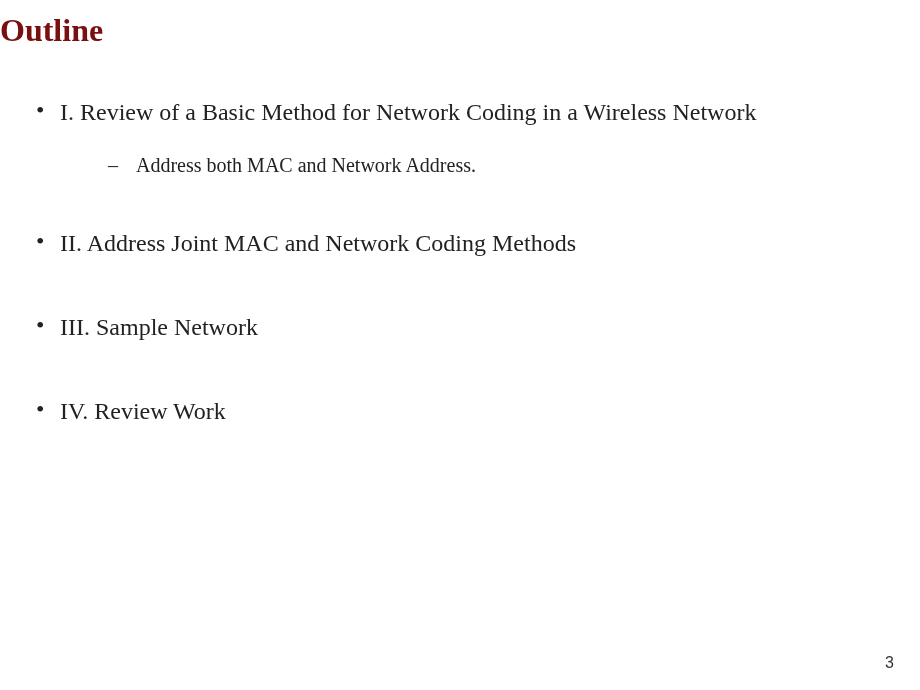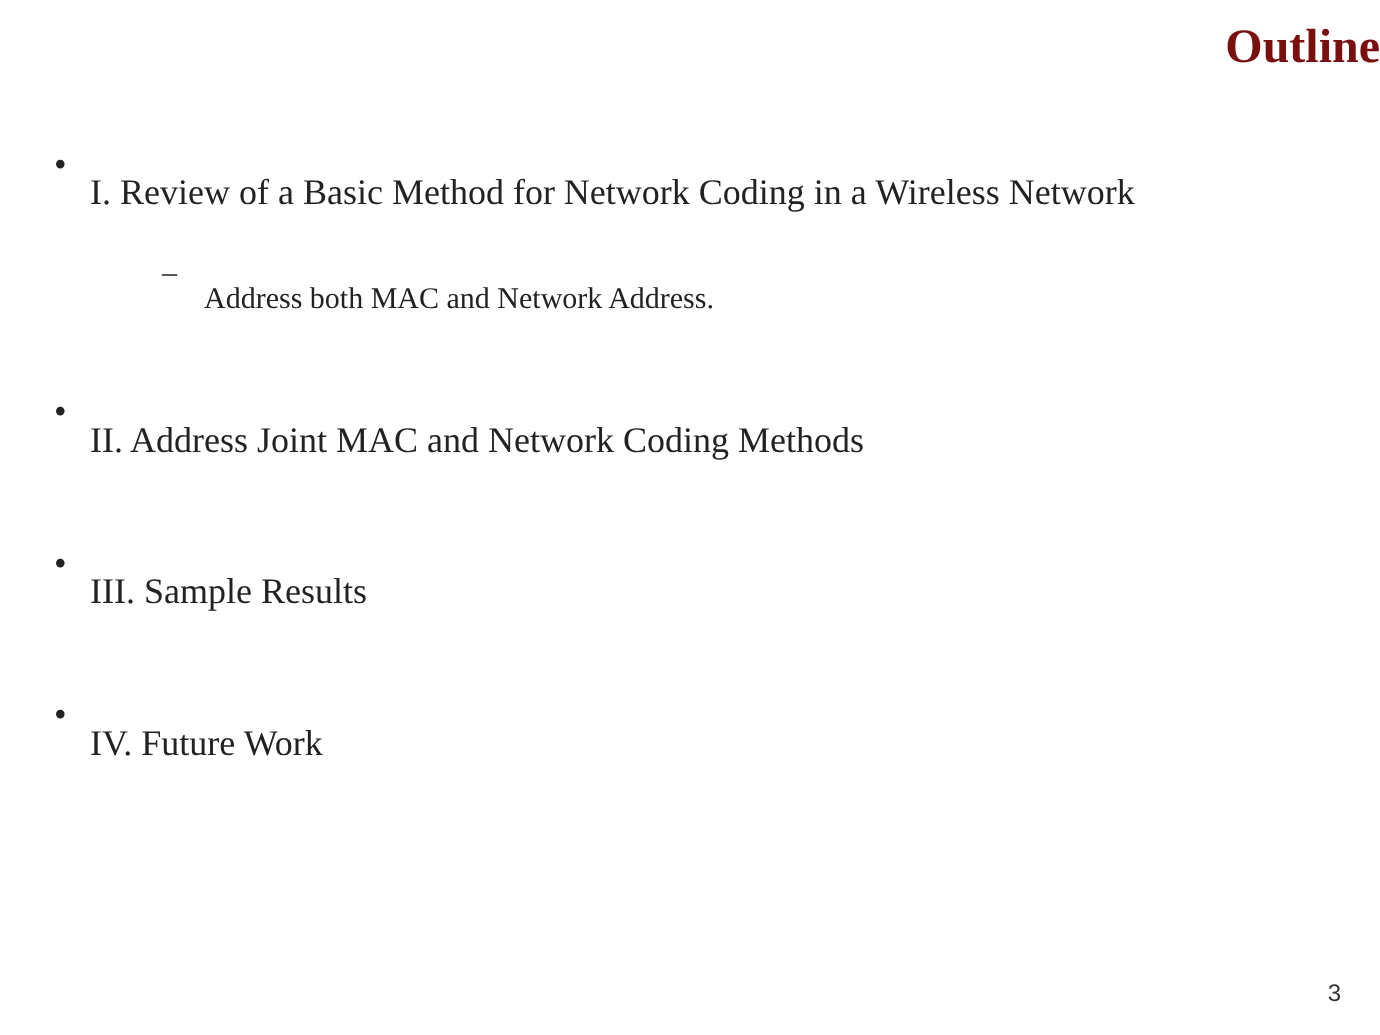--- a/index.html
+++ b/index.html
@@ -9,21 +9,21 @@
     }
     body {
       width: 920px;
       height: 690px;
       background: #ffffff;
       font-family: "Times New Roman", Times, serif;
       position: relative;
       overflow: hidden;
     }
     .slide-title {
-      text-align: right;
+      text-align: left;
       font-size: 32px;
       font-weight: bold;
       color: #7a0f0f;
       padding-top: 12px;
       padding-bottom: 10px;
     }
     .content {
       padding-left: 30px;
       padding-right: 30px;
       padding-top: 38px;
@@ -36,21 +36,20 @@
       color: #222;
     }
     .bullet-item .bullet {
       width: 30px;
       flex-shrink: 0;
       padding-left: 6px;
     }
     .bullet-item .text {
       flex: 1;
       line-height: 1.25;
-      margin-top: 17px;
     }
     .sub-bullet-item {
       display: flex;
       align-items: flex-start;
       margin-top: 26px;
       margin-left: 48px;
       margin-bottom: -4px;
       font-size: 20px;
       color: #222;
     }
@@ -88,23 +87,23 @@
     </div>
   </div>
 
   <div class="bullet-item">
     <div class="bullet">•</div>
     <div class="text">II. Address Joint MAC and Network Coding Methods</div>
   </div>
 
   <div class="bullet-item">
     <div class="bullet">•</div>
-    <div class="text">III. Sample Results</div>
+    <div class="text">III. Sample Network</div>
   </div>
 
   <div class="bullet-item">
     <div class="bullet">•</div>
-    <div class="text">IV. Future Work</div>
+    <div class="text">IV. Review Work</div>
   </div>
 
 </div>
 
 <div class="page-number">3</div>
 
 </body></html>

